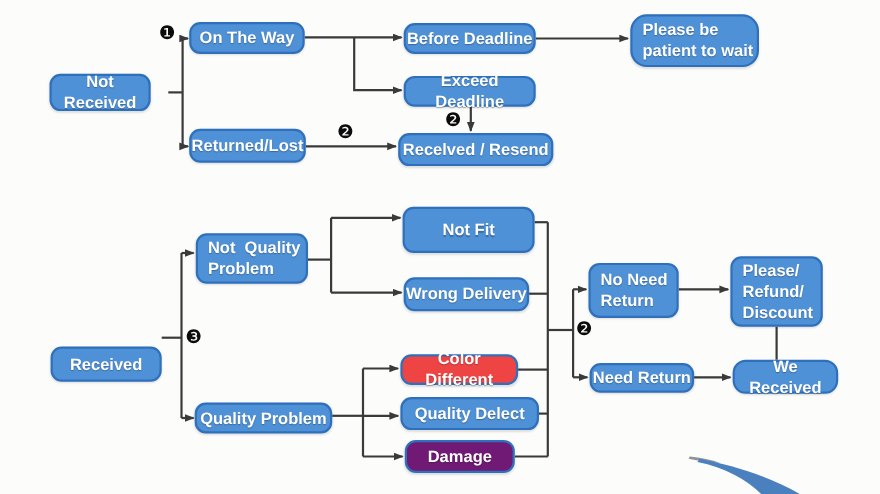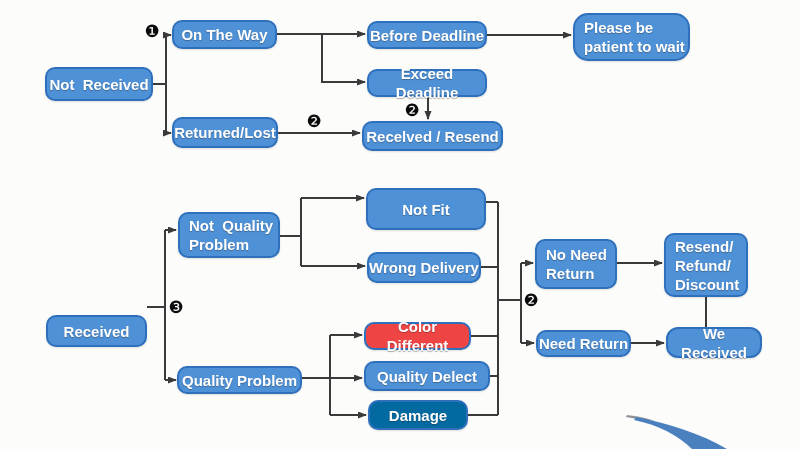--- a/index.html
+++ b/index.html
@@ -88,41 +88,41 @@
         <polyline points="521,343 521,263" fill="none" stroke="#3a3a3a" stroke-width="2"></polyline>
         <polyline points="521,263 533,263" fill="none" stroke="#3a3a3a" stroke-width="2" marker-end="url(#arrow)"></polyline>
         <polyline points="521,343 534,343" fill="none" stroke="#3a3a3a" stroke-width="2" marker-end="url(#arrow)"></polyline>
         <polyline points="617,263 662,263" fill="none" stroke="#3a3a3a" stroke-width="2" marker-end="url(#arrow)"></polyline>
         <polyline points="631,343 664,343" fill="none" stroke="#3a3a3a" stroke-width="2" marker-end="url(#arrow)"></polyline>
         <polyline points="706,297 706,327" fill="none" stroke="#3a3a3a" stroke-width="2"></polyline>
       </g>
   </svg>
 
   <div id="nodes-layer">
-      <div class="node" style="left: 45px; top: 67px; width: 108px; height: 34px; background: rgb(79, 145, 214); border-color: rgb(47, 112, 189); color: rgb(255, 255, 255);">Not  Received</div>
+      <div class="node" style="left: 45px; top: 67px; width: 92px; height: 34px; background: rgb(79, 145, 214); border-color: rgb(47, 112, 189); color: rgb(255, 255, 255);">Not  Received</div>
       <div class="node" style="left: 172px; top: 20px; width: 105px; height: 29px; background: rgb(79, 145, 214); border-color: rgb(47, 112, 189); color: rgb(255, 255, 255);">On The Way</div>
       <div class="node" style="left: 172px; top: 117px; width: 106px; height: 31px; background: rgb(79, 145, 214); border-color: rgb(47, 112, 189); color: rgb(255, 255, 255);">Returned/Lost</div>
       <div class="node" style="left: 367px; top: 21px; width: 120px; height: 28px; background: rgb(79, 145, 214); border-color: rgb(47, 112, 189); color: rgb(255, 255, 255);">Before Deadline</div>
       <div class="node" style="left: 367px; top: 69px; width: 120px; height: 28px; background: rgb(79, 145, 214); border-color: rgb(47, 112, 189); color: rgb(255, 255, 255);">Exceed Deadline</div>
       <div class="node" style="left: 362px; top: 121px; width: 141px; height: 30px; background: rgb(79, 145, 214); border-color: rgb(47, 112, 189); color: rgb(255, 255, 255);">Recelved / Resend</div>
       <div class="node left" style="left: 573px; top: 13px; width: 117px; height: 48px; background: rgb(79, 145, 214); border-color: rgb(47, 112, 189); color: rgb(255, 255, 255); border-radius: 15px;">Please be
 patient to wait</div>
       <div class="node left" style="left: 178px; top: 212px; width: 102px; height: 46px; background: rgb(79, 145, 214); border-color: rgb(47, 112, 189); color: rgb(255, 255, 255);">Not  Quality
 Problem</div>
       <div class="node" style="left: 46px; top: 291px; width: 101px; height: 32px; background: rgb(79, 145, 214); border-color: rgb(47, 112, 189); color: rgb(255, 255, 255); margin-top: 24px;">Received</div>
       <div class="node" style="left: 177px; top: 366px; width: 125px; height: 28px; background: rgb(79, 145, 214); border-color: rgb(47, 112, 189); color: rgb(255, 255, 255);">Quality Problem</div>
       <div class="node" style="left: 366px; top: 188px; width: 120px; height: 42px; background: rgb(79, 145, 214); border-color: rgb(47, 112, 189); color: rgb(255, 255, 255);">Not Fit</div>
       <div class="node" style="left: 367px; top: 252px; width: 114px; height: 31px; background: rgb(79, 145, 214); border-color: rgb(47, 112, 189); color: rgb(255, 255, 255);">Wrong Delivery</div>
       <div class="node" style="left: 364px; top: 322px; width: 107px; height: 28px; background: #ef4444; border-color: rgb(47, 112, 189); color: rgb(255, 255, 255);">Color Different</div>
       <div class="node" style="left: 364px; top: 361px; width: 126px; height: 30px; background: rgb(79, 145, 214); border-color: rgb(47, 112, 189); color: rgb(255, 255, 255);">Quality Delect</div>
-      <div class="node" style="left: 368px; top: 400px; width: 100px; height: 30px; background: #0369a1; border-color: rgb(47, 112, 189); color: rgb(255, 255, 255);">Damage</div>
+      <div class="node" style="left: 368px; top: 400px; width: 100px; height: 30px; background: #701a75; border-color: rgb(47, 112, 189); color: rgb(255, 255, 255);">Damage</div>
       <div class="node left" style="left: 535px; top: 239px; width: 82px; height: 50px; background: rgb(79, 145, 214); border-color: rgb(47, 112, 189); color: rgb(255, 255, 255);">No Need
 Return</div>
       <div class="node" style="left: 536px; top: 330px; width: 95px; height: 27px; background: rgb(79, 145, 214); border-color: rgb(47, 112, 189); color: rgb(255, 255, 255);">Need Return</div>
-      <div class="node left" style="left: 664px; top: 233px; width: 84px; height: 64px; background: rgb(79, 145, 214); border-color: rgb(47, 112, 189); color: rgb(255, 255, 255);">Resend/
+      <div class="node left" style="left: 664px; top: 233px; width: 84px; height: 64px; background: rgb(79, 145, 214); border-color: rgb(47, 112, 189); color: rgb(255, 255, 255);">Please/
 Refund/
 Discount</div>
       <div class="node" style="left: 666px; top: 327px; width: 96px; height: 31px; background: rgb(79, 145, 214); border-color: rgb(47, 112, 189); color: rgb(255, 255, 255); border-radius: 12px;">We Received</div>
     </div>
   <div id="badges-layer">
       <span class="badge" style="left: 152px; top: 31px; color: rgb(11, 11, 11);">❶</span>
       <span class="badge" style="left: 314px; top: 121px; color: rgb(11, 11, 11);">❷</span>
       <span class="badge" style="left: 412px; top: 110px; color: rgb(11, 11, 11);">❷</span>
       <span class="badge" style="left: 531px; top: 300px; color: rgb(11, 11, 11);">❷</span>
       <span class="badge" style="left: 176px; top: 307px; color: rgb(11, 11, 11);">❸</span>

